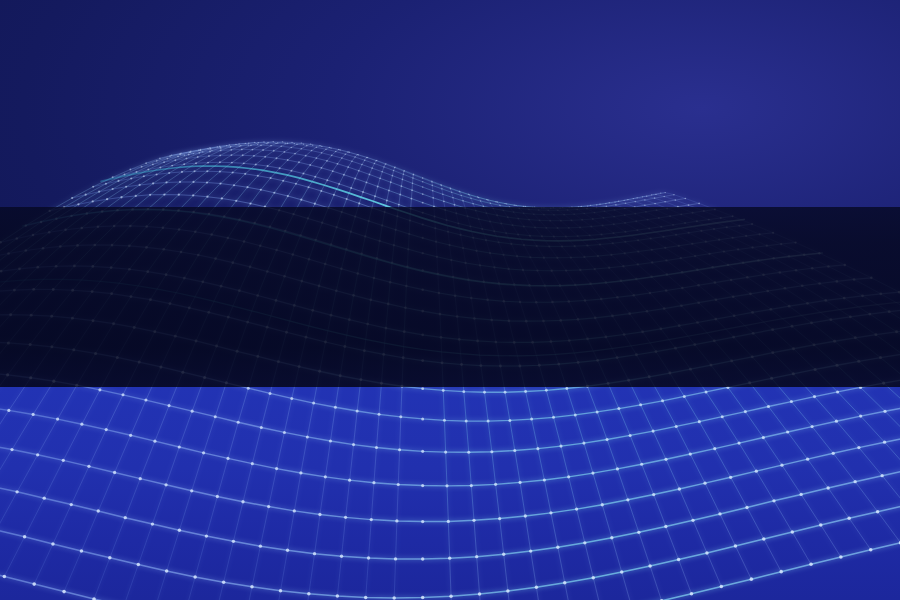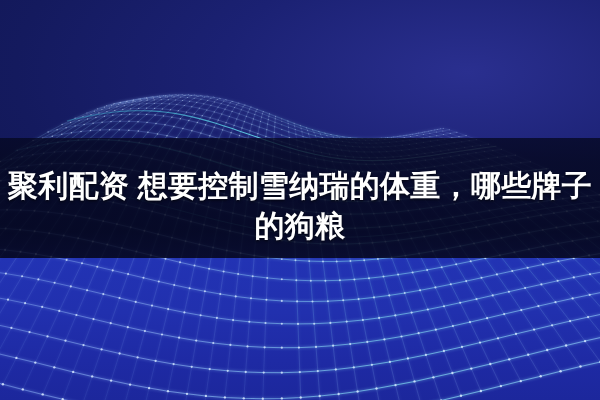--- a/index.html
+++ b/index.html
@@ -1262,16 +1262,15 @@
     <g id="mesh-crests">
         <path d="M67.4 120.9 L75.7 118.9 L83.9 117.1 L92.2 115.4 L100.4 114.0 L108.7 112.8 L116.9 111.8 L125.1 111.1 L133.4 110.7 L141.6 110.7 L149.9 110.9 L158.1 111.4 L166.4 112.3 L174.6 113.4 L182.8 114.9 L191.1 116.6 L199.3 118.6 L207.6 120.9 L215.8 123.3 L224.1 125.9 L232.3 128.6 L240.5 131.4 L248.8 134.2 L257.0 137.1 L265.3 140.0 L273.5 142.7 L281.8 145.4 L290.0 147.9 L298.2 150.3 L306.5 152.4 L314.7 154.3 L323.0 156.0 L331.2 157.5 L339.5 158.6 L347.7 159.5 L355.9 160.1 L364.2 160.5 L372.4 160.6 L380.7 160.4 L388.9 160.1 L397.2 159.5 L405.4 158.7 L413.6 157.8 L421.9 156.8 L430.1 155.7 L438.4 154.5 L446.6 153.3 L454.9 152.0 L463.1 150.8 L471.3 149.6 L479.6 148.4 L487.8 147.3 L496.1 146.3 " fill="none" stroke="url(#gradCrest)" stroke-width="1.10" opacity="0.85" stroke-linecap="round"></path>
         <path d="M15.2 150.7 L25.5 148.2 L35.7 146.1 L46.0 144.1 L56.2 142.5 L66.5 141.3 L76.7 140.4 L87.0 139.9 L97.2 139.7 L107.5 140.0 L117.7 140.6 L128.0 141.6 L138.2 143.0 L148.5 144.7 L158.7 146.7 L169.0 149.1 L179.2 151.6 L189.5 154.4 L199.8 157.3 L210.0 160.4 L220.3 163.5 L230.5 166.6 L240.8 169.7 L251.0 172.7 L261.3 175.6 L271.5 178.3 L281.8 180.8 L292.0 183.0 L302.3 185.1 L312.5 186.8 L322.8 188.2 L333.0 189.3 L343.3 190.0 L353.5 190.5 L363.8 190.6 L374.0 190.5 L384.3 190.1 L394.5 189.4 L404.8 188.4 L415.0 187.3 L425.3 186.0 L435.5 184.6 L445.8 183.1 L456.0 181.5 L466.3 179.8 L476.5 178.2 L486.8 176.6 L497.0 175.0 L507.3 173.5 L517.5 172.1 L527.8 170.8 L538.0 169.7 L548.3 168.7 " fill="none" stroke="url(#gradCrest)" stroke-width="0.95" opacity="0.67" stroke-linecap="round"></path>
         <path d="M-48.2 195.8 L-35.5 193.2 L-22.8 190.9 L-10.1 189.1 L2.6 187.7 L15.3 186.7 L28.0 186.2 L40.7 186.2 L53.3 186.6 L66.0 187.5 L78.7 188.8 L91.4 190.5 L104.1 192.6 L116.8 195.0 L129.5 197.8 L142.2 200.7 L154.9 203.9 L167.6 207.2 L180.2 210.5 L192.9 213.9 L205.6 217.2 L218.3 220.4 L231.0 223.4 L243.7 226.2 L256.4 228.8 L269.1 231.1 L281.8 233.0 L294.4 234.6 L307.1 235.8 L319.8 236.7 L332.5 237.1 L345.2 237.2 L357.9 236.9 L370.6 236.2 L383.3 235.2 L396.0 233.9 L408.7 232.3 L421.3 230.5 L434.0 228.5 L446.7 226.3 L459.4 224.0 L472.1 221.7 L484.8 219.3 L497.5 216.9 L510.2 214.5 L522.9 212.3 L535.6 210.1 L548.2 208.1 L560.9 206.2 L573.6 204.4 L586.3 202.9 L599.0 201.5 L611.7 200.3 " fill="none" stroke="url(#gradCrest)" stroke-width="0.80" opacity="0.49" stroke-linecap="round"></path>
       </g>
   </svg>
 
   <div id="text-band"></div>
 
   <div id="headline">
-    <span class="hl-line">聚利配资 想要控制雪纳瑞的体重，哪些牌子的狗粮</span>
   </div>
 
 </div>
 
 </body></html>

